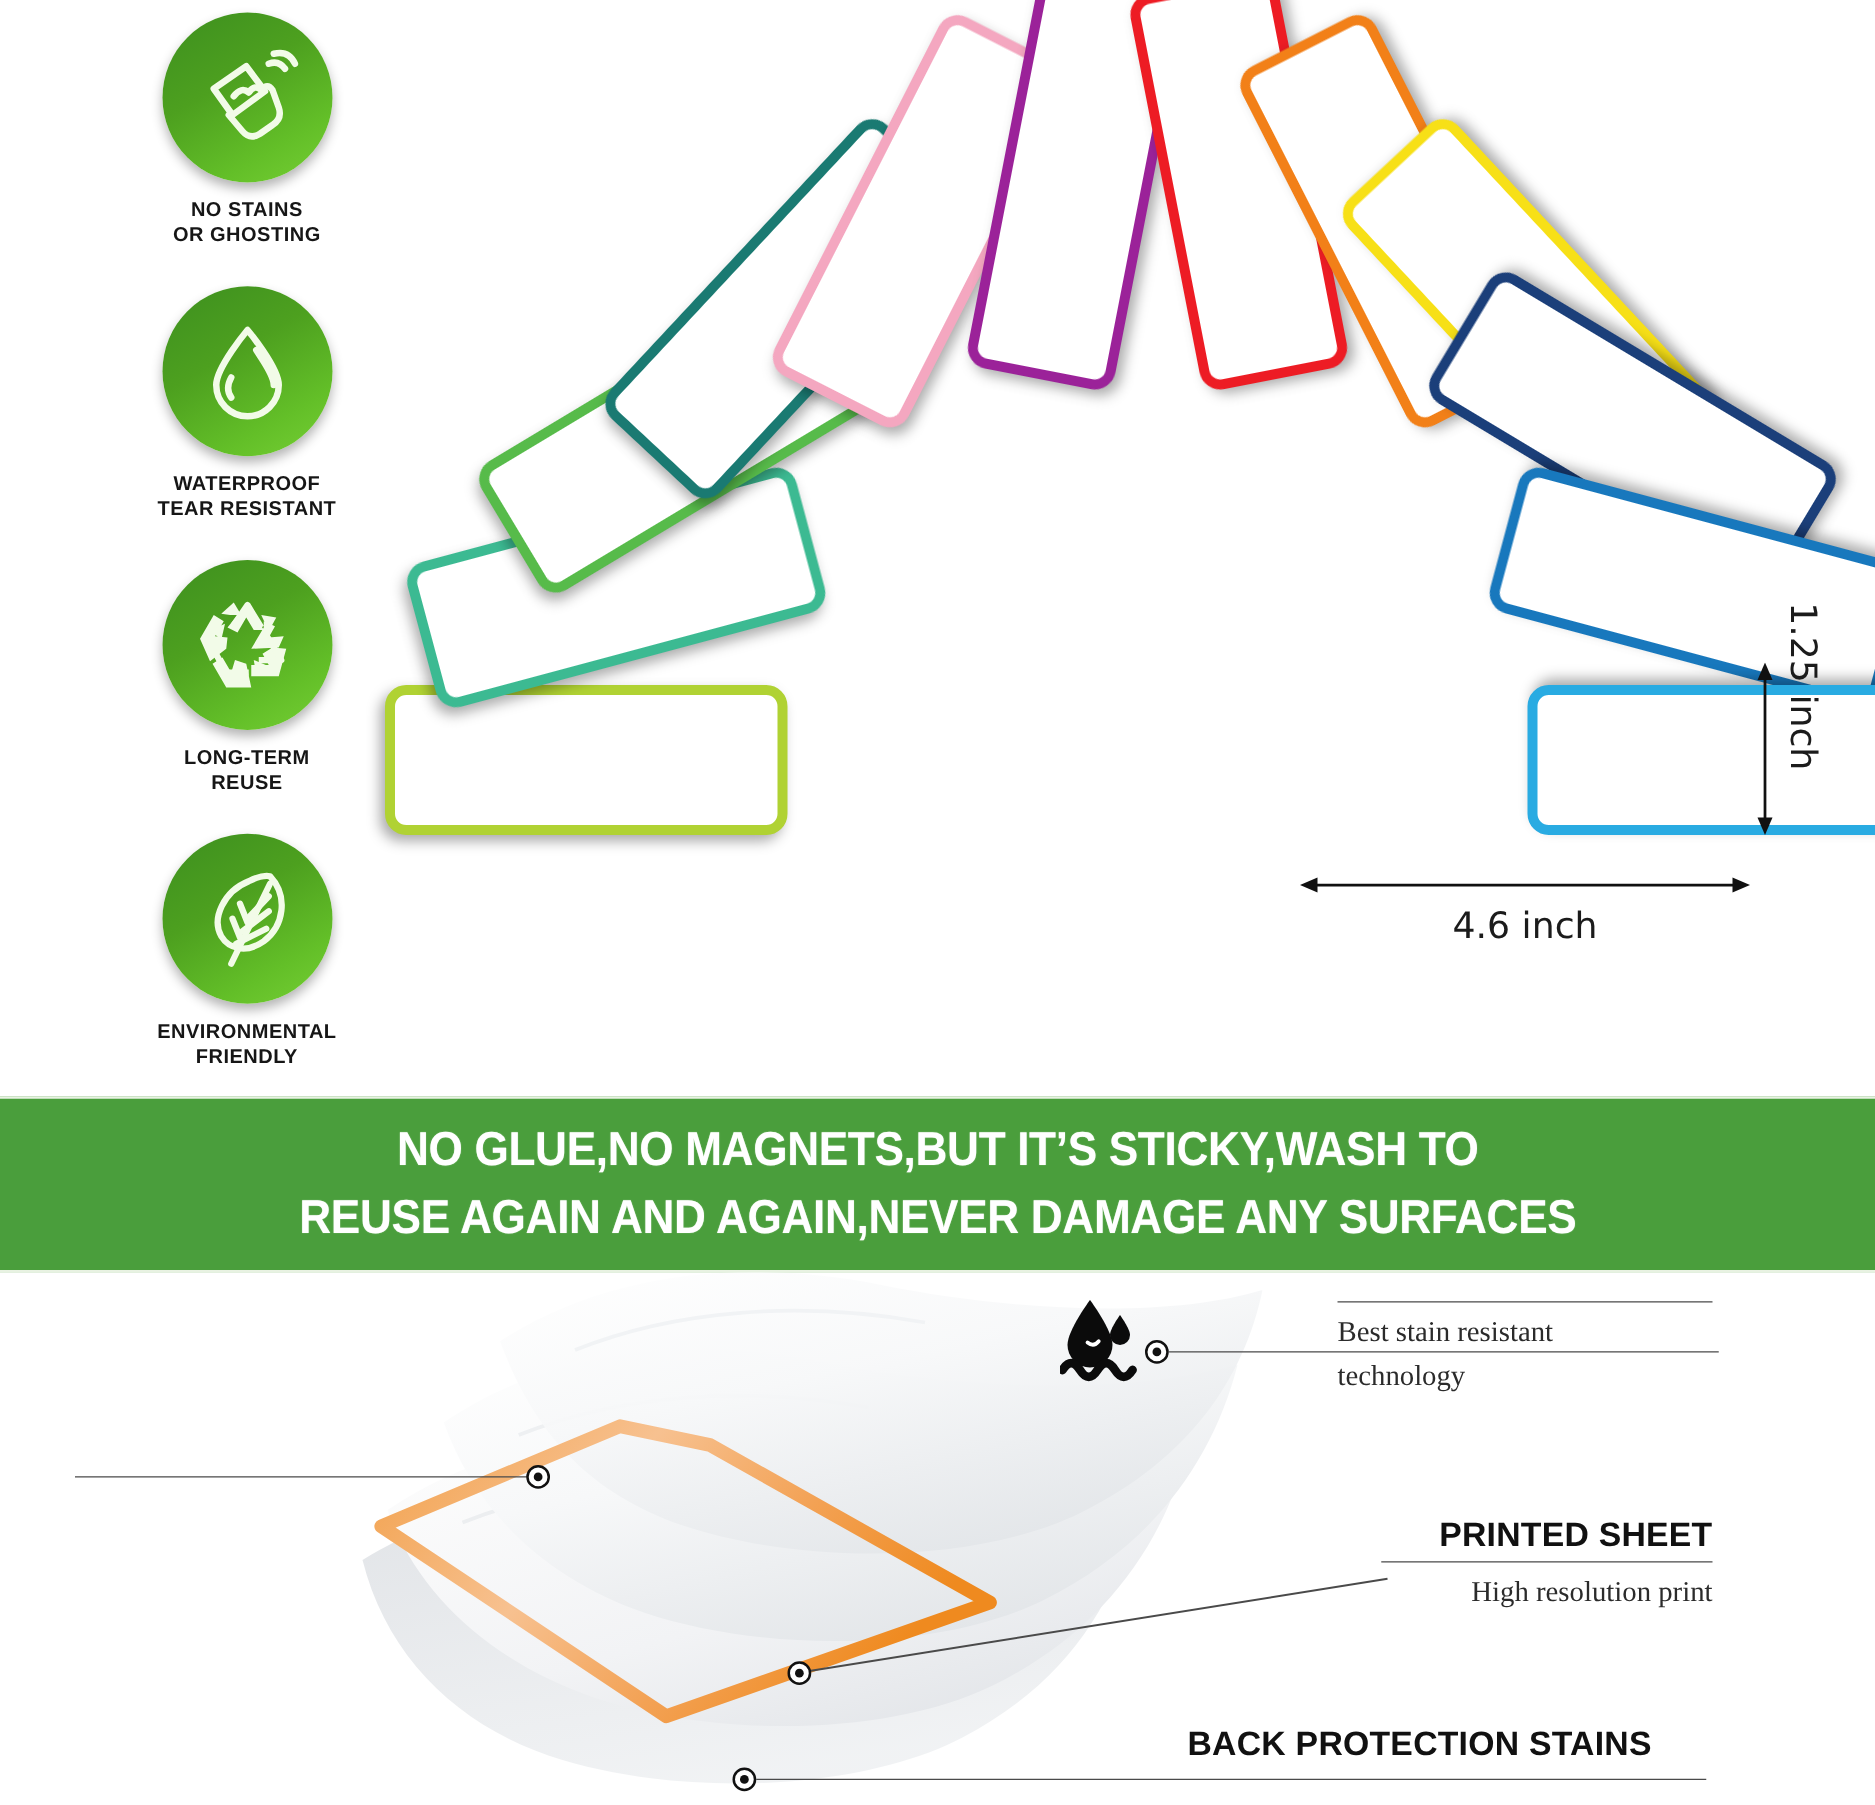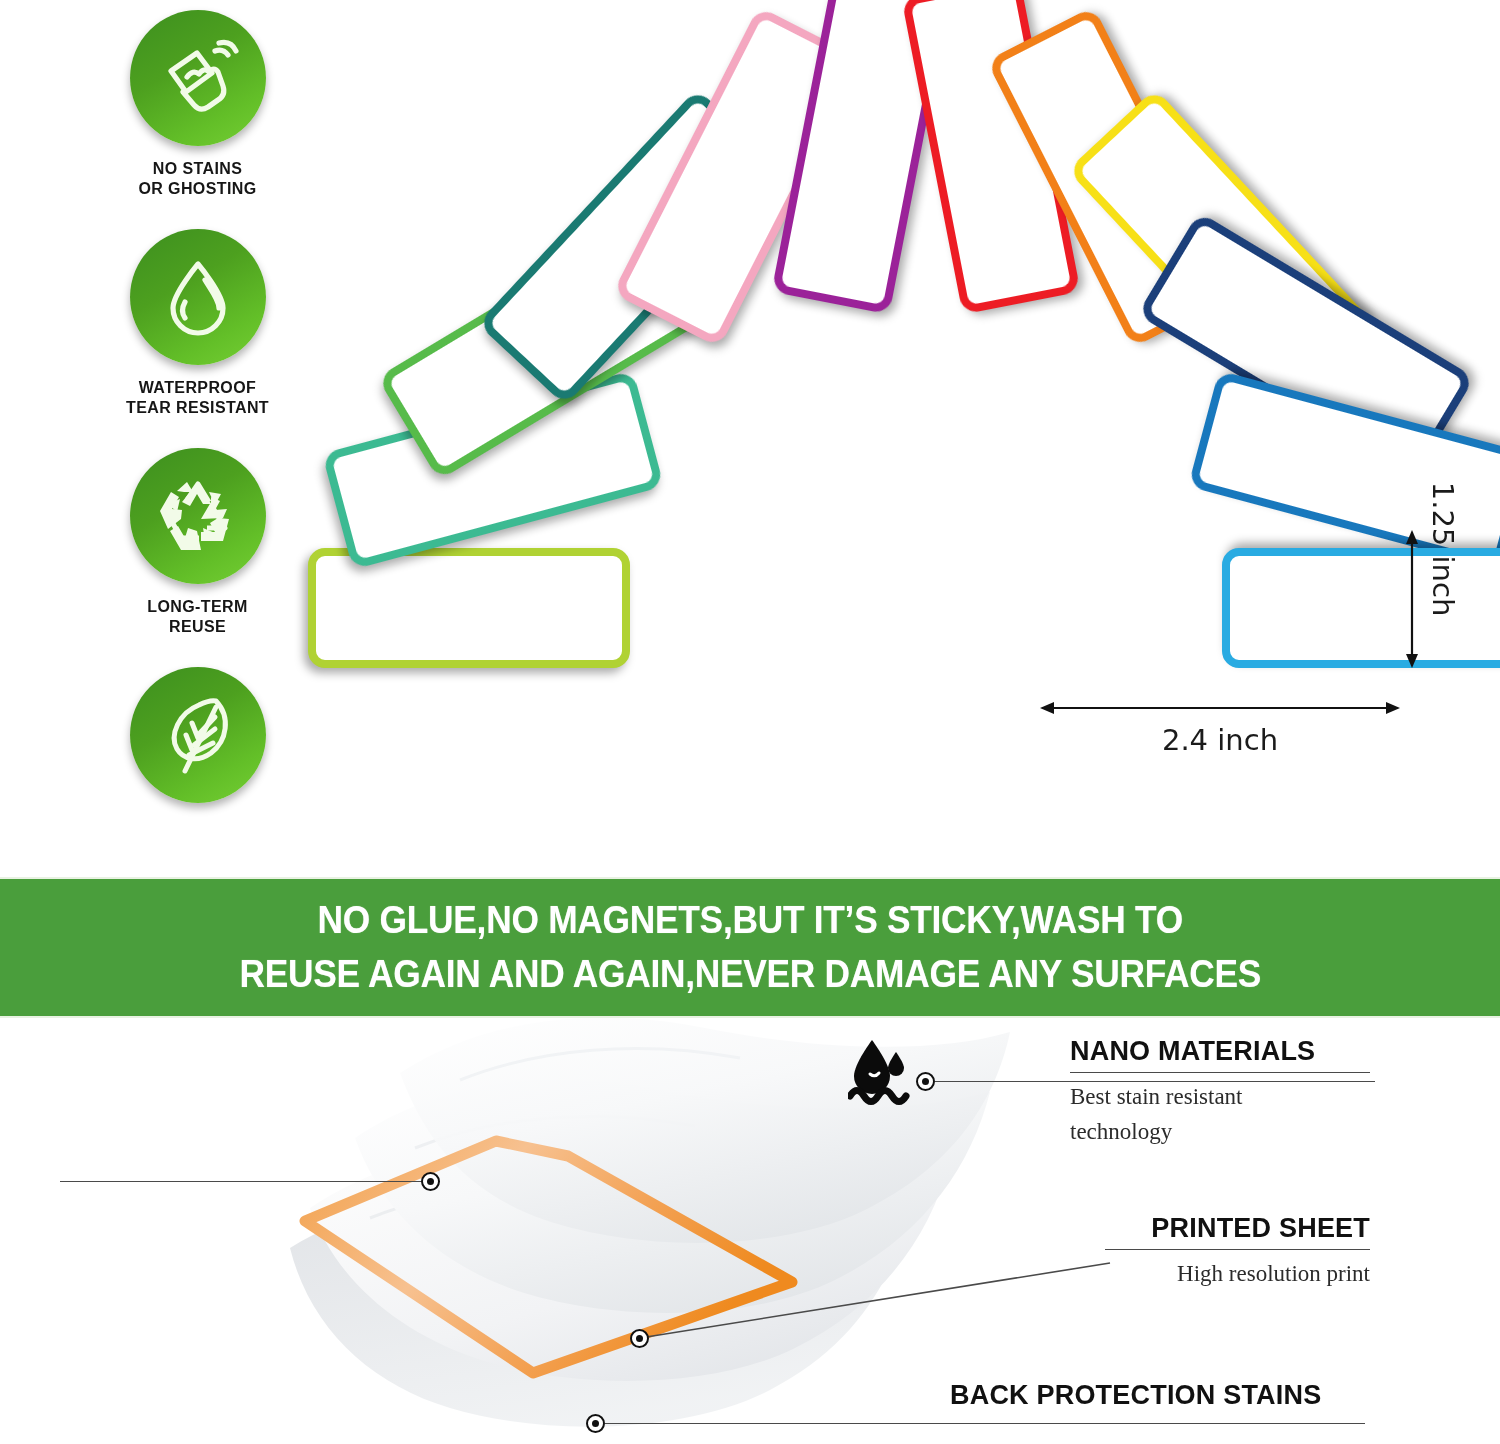--- a/index.html
+++ b/index.html
@@ -177,20 +177,22 @@
               <path d="M57 8 C72 24 68 48 52 60 C38 70 24 66 18 56 C10 42 20 20 40 12 C46 9 52 7 57 8 Z"></path>
               <path d="M26 78 L57 14"></path>
               <path d="M30 62 L54 50"></path>
               <path d="M35 52 L56 36"></path>
               <path d="M40 41 L56 24"></path>
               <path d="M33 57 L27 42"></path>
               <path d="M39 45 L33 30"></path>
             </g>
           </svg>
         </div>
+        <div class="feature-label">ENVIRONMENTAL
+FRIENDLY</div>
       </div>
     </div>
 
     <div id="label-fan">
       <div class="fan-card" style="left:308px; top:548px;  transform:rotate(0deg);      border-color:#b0d233;"></div>
       <div class="fan-card" style="left:332px; top:410px;  transform:rotate(-15deg);    border-color:#3cba92;"></div>
       <div class="fan-card" style="left:385px; top:286px;  transform:rotate(-31deg);    border-color:#57bb4a;"></div>
       <div class="fan-card" style="left:470px; top:187px;  transform:rotate(-47deg);    border-color:#1a7a72;"></div>
       <div class="fan-card" style="left:578px; top:117px;  transform:rotate(-63deg);    border-color:#f4a7c0;"></div>
       <div class="fan-card" style="left:700px; top:85px;   transform:rotate(-79deg);    border-color:#9b2299;"></div>
@@ -202,21 +204,21 @@
       <div class="fan-card" style="left:1222px; top:548px; transform:rotate(-180deg);   border-color:#29abe2;"></div>
     </div>
 
     <div id="dim-width">
       <svg width="360" height="16" viewBox="0 0 360 16">
         <line x1="10" y1="8" x2="350" y2="8" stroke="#111" stroke-width="2.2"></line>
         <polygon points="0,8 14,2 14,14" fill="#111"></polygon>
         <polygon points="360,8 346,2 346,14" fill="#111"></polygon>
       </svg>
     </div>
-    <div id="dim-width-label">2.4 inch</div>
+    <div id="dim-width-label">4.6 inch</div>
 
     <div id="dim-height">
       <svg width="16" height="138" viewBox="0 0 16 138">
         <line x1="8" y1="10" x2="8" y2="128" stroke="#111" stroke-width="2.2"></line>
         <polygon points="8,0 2,14 14,14" fill="#111"></polygon>
         <polygon points="8,138 2,124 14,124" fill="#111"></polygon>
       </svg>
     </div>
     <div id="dim-height-label">1.25 inch</div>
   </div>
@@ -280,21 +282,20 @@
         <path d="M2 58 q7 -11 14 0 q7 11 14 0 q7 -11 14 0 q7 11 14 0" fill="none" stroke="#0b0b0b" stroke-width="7" stroke-linecap="round"></path>
       </svg>
     </div>
 
     <div class="leader-line" style="left:60px; top:163px; width:380px;"></div>
     <div class="leader-dot" style="left:421px; top:154px;"></div>
 
     <div class="leader-line" style="left:935px; top:63px; width:440px;"></div>
     <div class="leader-dot" style="left:916px; top:54px;"></div>
     <div class="callout" id="callout-nano">
-      <div class="callout-title">NANO MATERIALS</div>
       <div class="callout-rule"></div>
       <div class="callout-desc">Best stain resistant
 technology</div>
     </div>
 
     <svg style="position:absolute; left:630px; top:240px;" width="500" height="90" viewBox="0 0 500 90">
       <line x1="10" y1="80" x2="480" y2="5" stroke="#4a4a4a" stroke-width="1.6"></line>
     </svg>
     <div class="leader-dot" style="left:630px; top:311px;"></div>
     <div class="callout" id="callout-printed">

